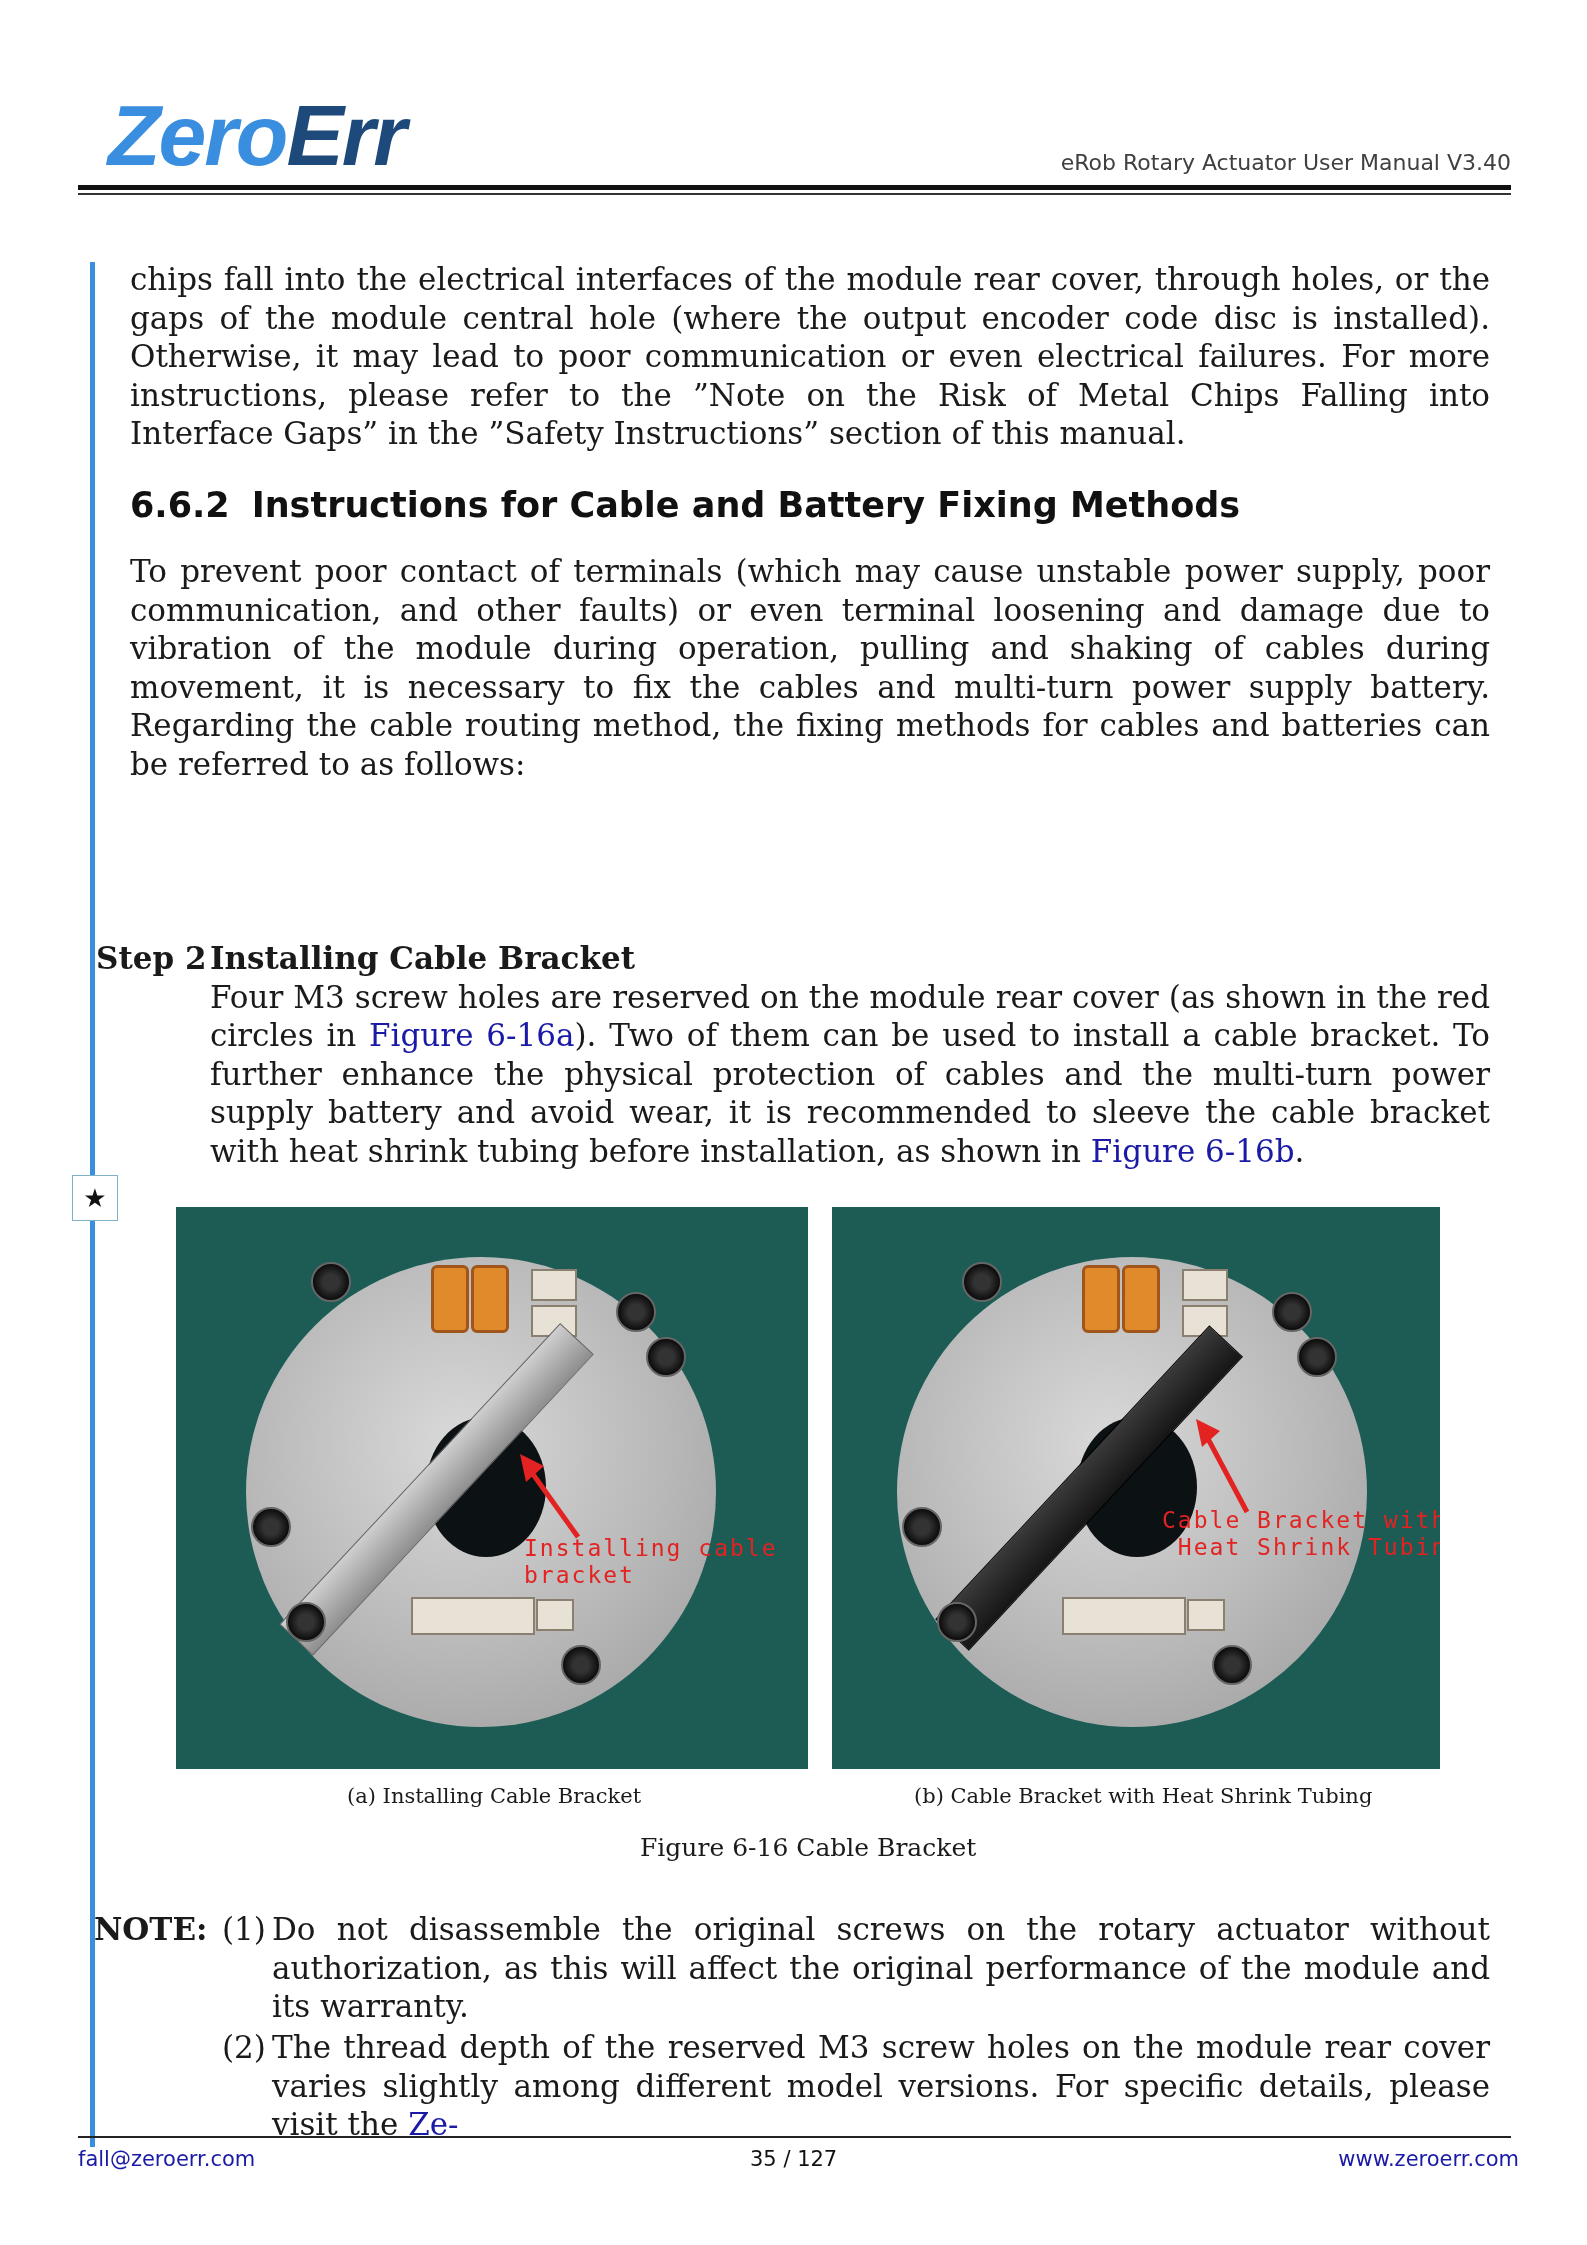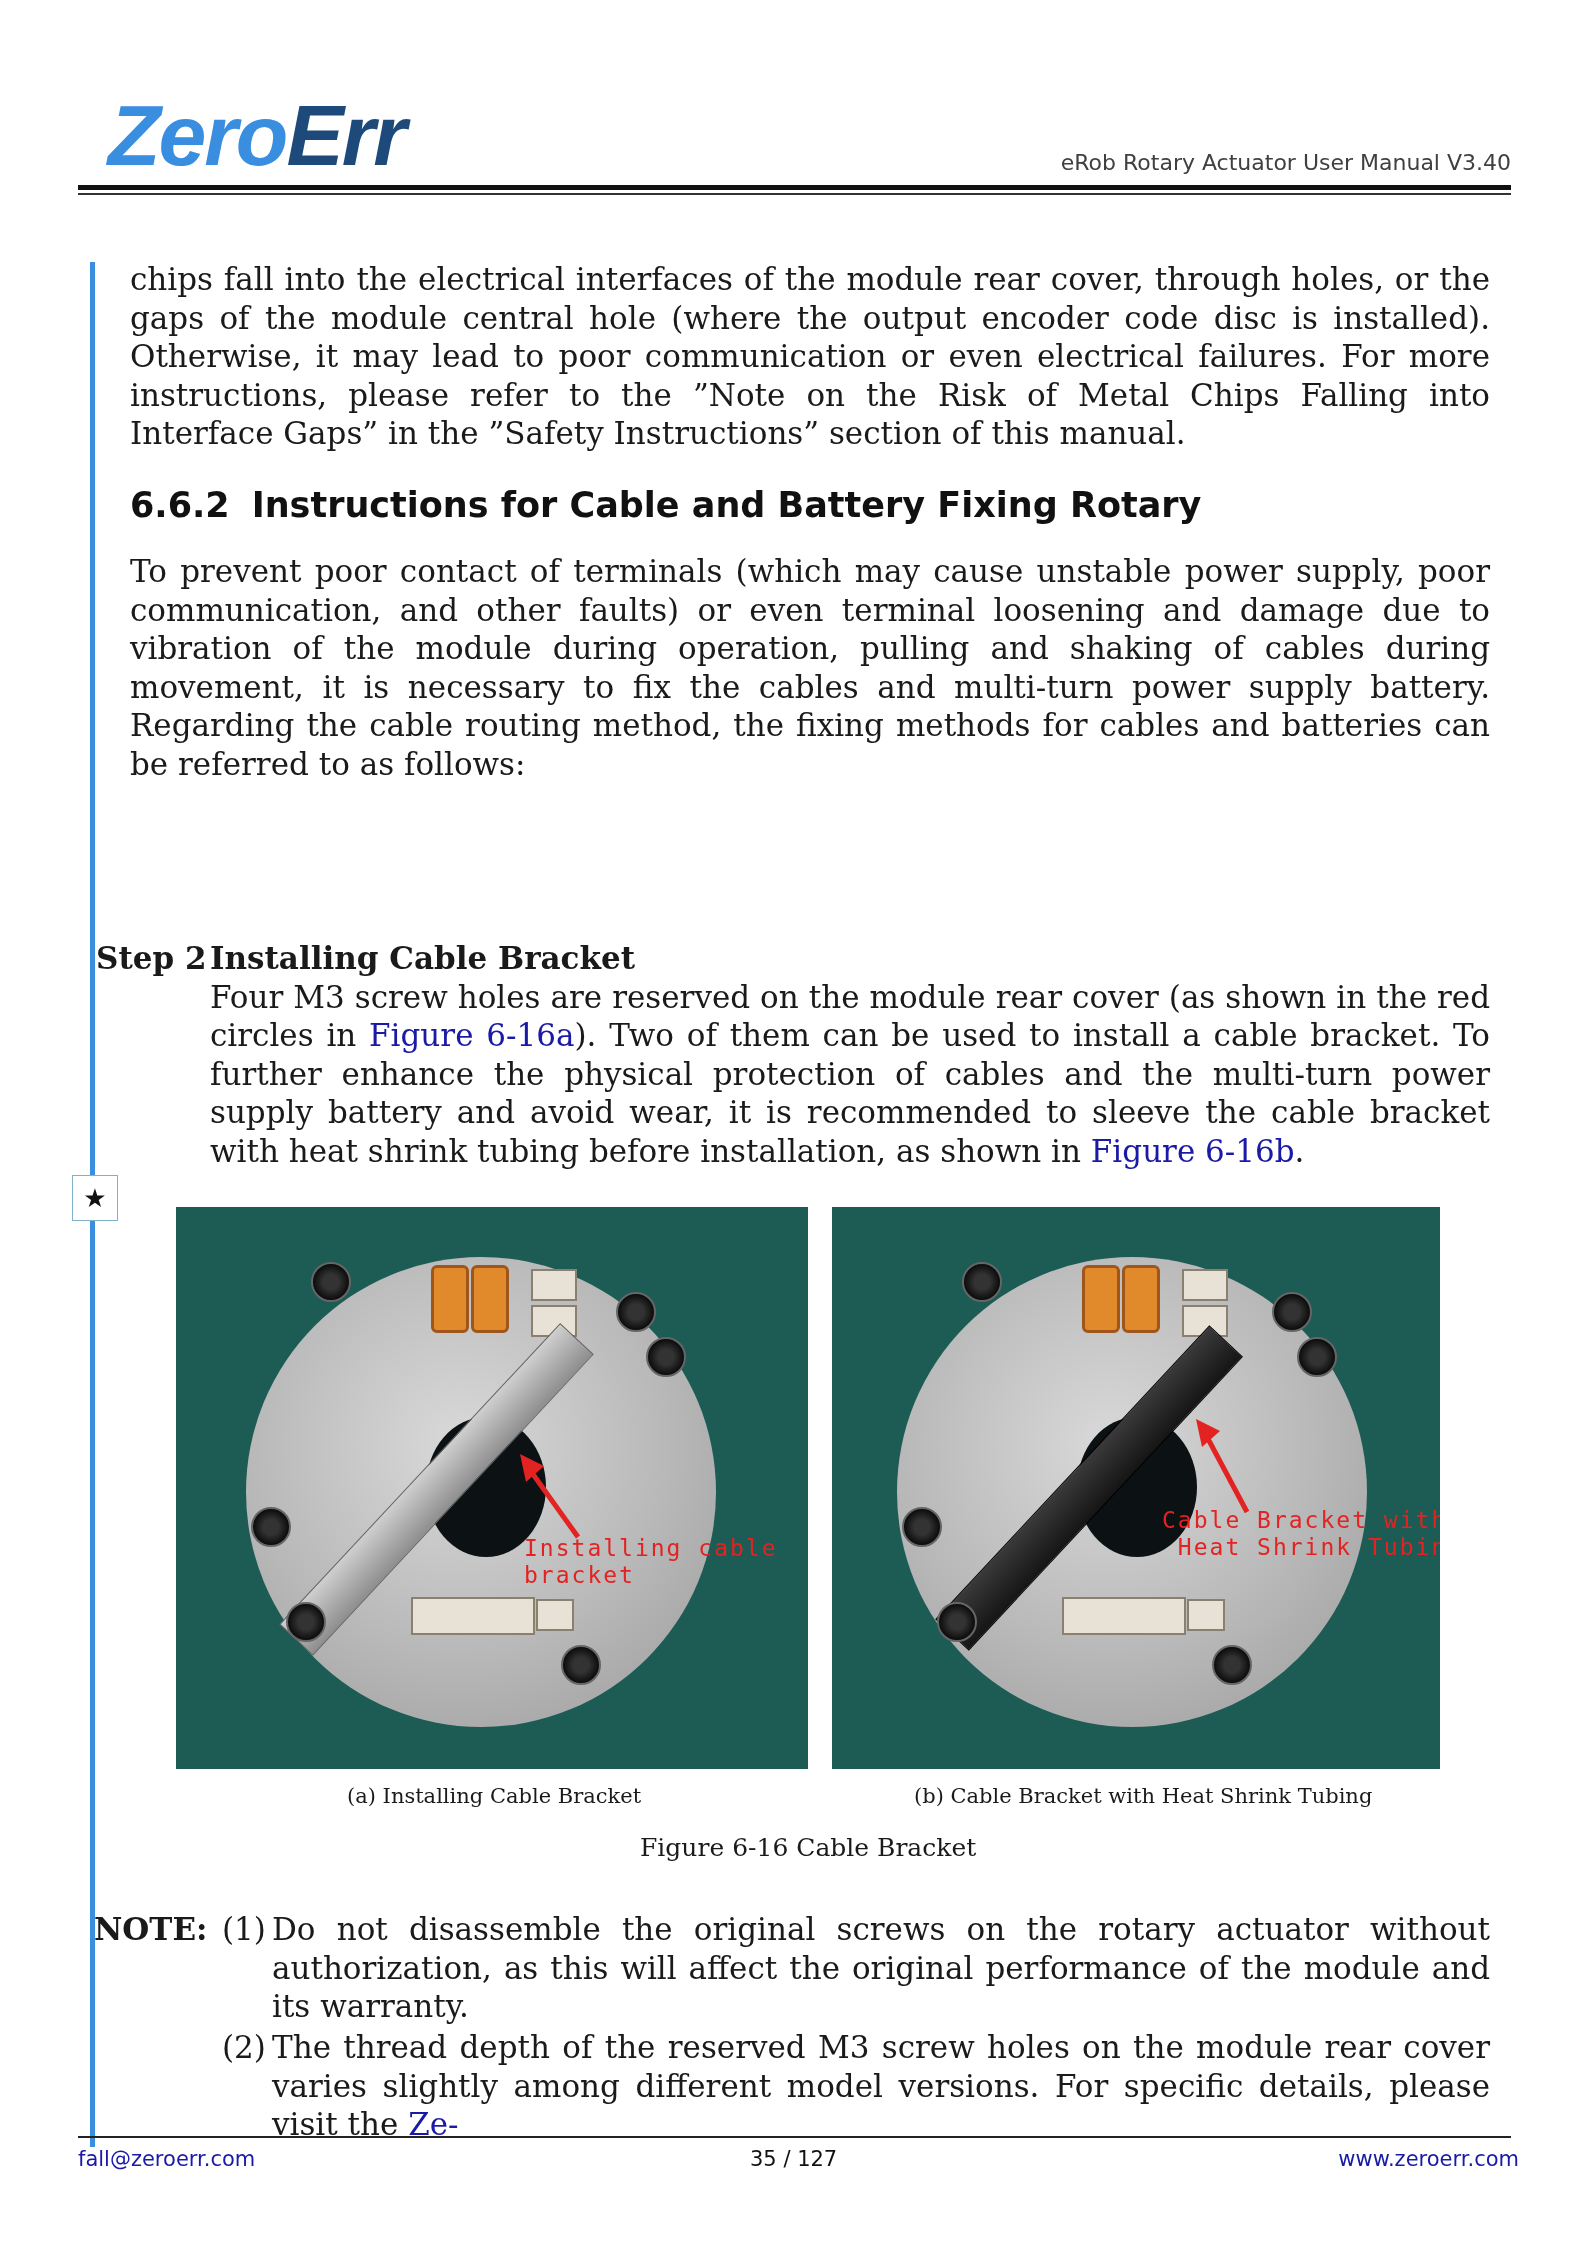--- a/index.html
+++ b/index.html
@@ -81,21 +81,21 @@
 <div class="header-rule-thin"></div>
 
 <div class="change-bar"></div>
 <div class="star-box">
     <span>★</span>
   </div>
 
 <p class="content para p1">chips fall into the electrical interfaces of the module rear cover, through holes, or the gaps of the module central hole (where the output encoder code disc is installed). Otherwise, it may lead to poor communication or even electrical failures. For more instructions, please refer to the ”Note on the Risk of Metal Chips Falling into Interface Gaps” in the ”Safety Instructions” section of this manual.</p>
 
 <div class="section-heading">
-  <span class="num">6.6.2</span><span>Instructions for Cable and Battery Fixing Rotary</span>
+  <span class="num">6.6.2</span><span>Instructions for Cable and Battery Fixing Methods</span>
 </div>
 
 <p class="content para p2">To prevent poor contact of terminals (which may cause unstable power supply, poor communication, and other faults) or even terminal loosening and damage due to vibration of the module during operation, pulling and shaking of cables during movement, it is necessary to fix the cables and multi-turn power supply battery.  Regarding the cable routing method, the fixing methods for cables and batteries can be referred to as follows:</p>
 
 <div class="step step1">
 </div>
 
 <div class="step step2">
   <div class="step-head">
     <span class="step-num">Step 2</span><span>Installing Cable Bracket</span>

